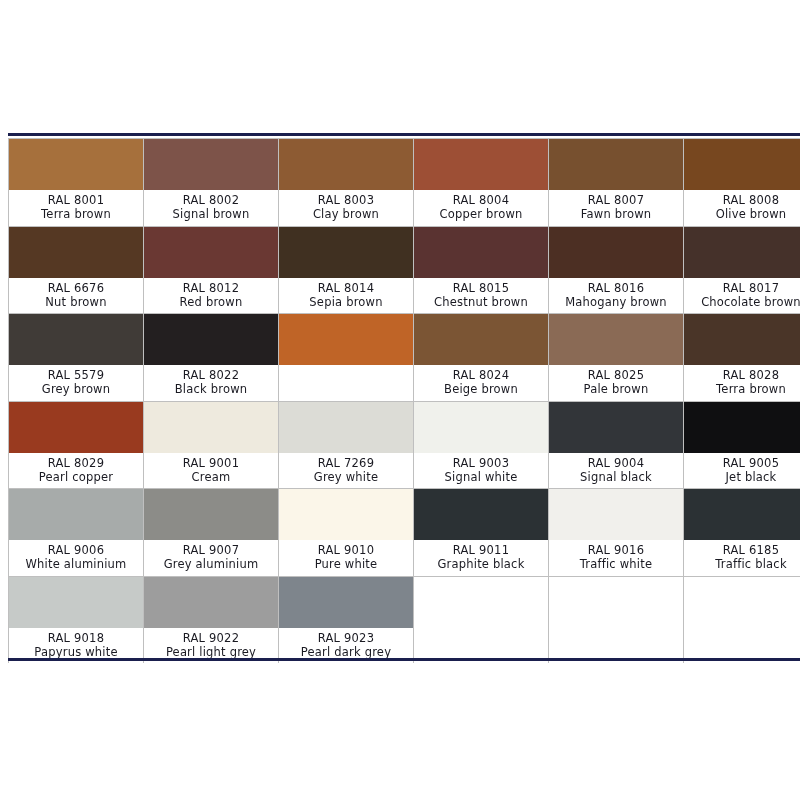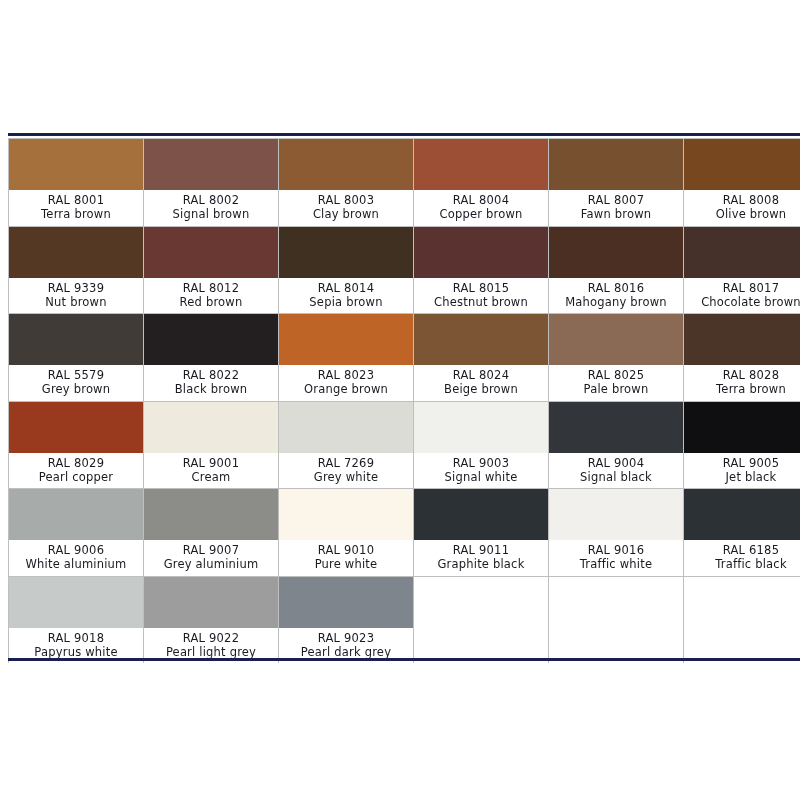--- a/index.html
+++ b/index.html
@@ -132,21 +132,21 @@
         <div class="cell">
           <div class="swatch" style="background: rgb(119, 71, 31);"></div>
           <div class="caption">
             <div class="code">RAL 8008</div>
             <div class="name">Olive brown</div>
           </div>
         </div>
         <div class="cell">
           <div class="swatch" style="background: rgb(85, 56, 35);"></div>
           <div class="caption">
-            <div class="code">RAL 9339</div>
+            <div class="code">RAL 6676</div>
             <div class="name">Nut brown</div>
           </div>
         </div>
         <div class="cell">
           <div class="swatch" style="background: rgb(106, 56, 51);"></div>
           <div class="caption">
             <div class="code">RAL 8012</div>
             <div class="name">Red brown</div>
           </div>
         </div>
@@ -187,24 +187,20 @@
         </div>
         <div class="cell">
           <div class="swatch" style="background: rgb(35, 31, 32);"></div>
           <div class="caption">
             <div class="code">RAL 8022</div>
             <div class="name">Black brown</div>
           </div>
         </div>
         <div class="cell">
           <div class="swatch" style="background: rgb(191, 100, 39);"></div>
-          <div class="caption">
-            <div class="code">RAL 8023</div>
-            <div class="name">Orange brown</div>
-          </div>
         </div>
         <div class="cell">
           <div class="swatch" style="background: rgb(123, 85, 52);"></div>
           <div class="caption">
             <div class="code">RAL 8024</div>
             <div class="name">Beige brown</div>
           </div>
         </div>
         <div class="cell">
           <div class="swatch" style="background: rgb(138, 106, 85);"></div>

